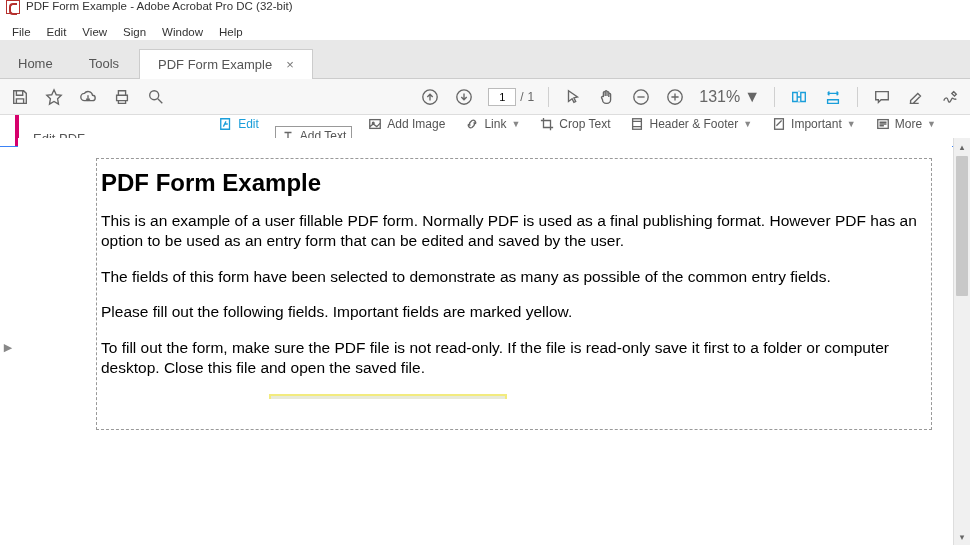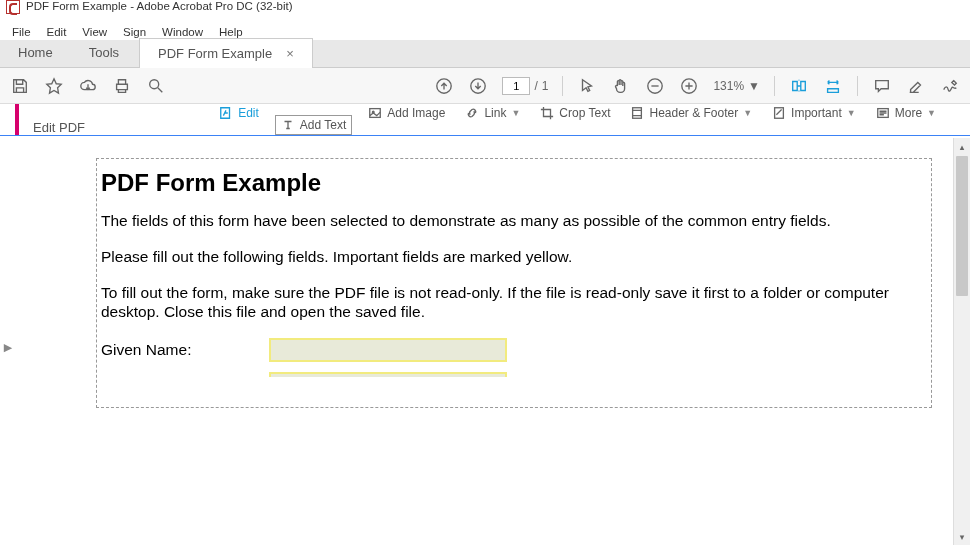--- a/index.html
+++ b/index.html
@@ -9,33 +9,33 @@
 .titlebar { height: 22px; background: #fff; display: flex; align-items: flex-start; padding-left: 6px; gap: 6px; }
 .titlebar .app-icon { width: 14px; height: 14px; background: #fff; border: 1px solid #b5302d; position: relative; }
 .titlebar .app-icon::after { content: ""; position: absolute; left: 2px; top: 2px; width: 6px; height: 8px; border: 2px solid #b5302d; border-right: none; border-radius: 4px 0 0 4px; }
 .titlebar .title-text { font-size: 11.5px; color: #333; }
 
 
 .menubar { height: 18px; display: flex; align-items: flex-end; padding-left: 4px; gap: 0; }
 .menubar .menu-item { padding: 2px 8px; font-size: 11.5px; color: #333; cursor: default; }
 
 
-.tabstrip { height: 28px; background: #e8e8e8; display: flex; align-items: flex-end; border-bottom: 1px solid #ccc; }
+.tabstrip { height: 39px; background: #e8e8e8; display: flex; align-items: flex-end; border-bottom: 1px solid #ccc; }
 .tabstrip .tab { padding: 7px 18px 7px 18px; font-size: 13px; color: #555; cursor: pointer; }
 .tabstrip .file-tab { background: #fff; border-top: 1px solid #ccc; border-left: 1px solid #ccc; border-right: 1px solid #ccc; margin-bottom: -1px; display: flex; align-items: center; gap: 14px; margin-left: 2px; }
 .tabstrip .file-tab .close-x { font-size: 13px; color: #777; }
 
 
 .toolbar { height: 36px; background: #f7f7f7; display: flex; align-items: center; padding: 0 10px; gap: 14px; border-bottom: 1px solid #ddd; }
 .toolbar .sep { width: 1px; height: 20px; background: #d0d0d0; }
 .toolbar .icon-btn { width: 20px; height: 20px; display: flex; align-items: center; justify-content: center; color: #666; cursor: pointer; }
 .toolbar .spacer { flex: 1; }
 .toolbar .page-num { display: flex; align-items: center; gap: 4px; font-size: 12px; color: #666; }
 .toolbar .page-num input { width: 28px; height: 18px; border: 1px solid #bbb; text-align: center; font-size: 11px; }
-.toolbar .zoom-val { font-size: 12px; color: #666; display: flex; align-items: flex-start; gap: 4px; }
+.toolbar .zoom-val { font-size: 16px; color: #666; display: flex; align-items: flex-start; gap: 4px; }
 .toolbar svg { width: 18px; height: 18px; stroke: #666; fill: none; stroke-width: 1.5; }
 .fit-icon svg { stroke: #1a9eda; }
 
 
 .editbar { height: 32px; display: flex; align-items: flex-end; border-bottom: 1px solid #3b82f6; position: relative; padding-left: 15px; }
 .editbar .pink-stripe { width: 4px; height: 100%; background: #d6006c; }
 .editbar .edit-label { font-size: 13px; color: #555; padding: 0 14px; }
 .editbar .edit-tools { margin-left: auto; display: flex; align-items: center; padding-right: 12px; gap: 12px; margin-right: 18px; }
 .editbar .tool { display: flex; align-items: center; gap: 5px; font-size: 12px; color: #555; cursor: pointer; padding: 3px 4px; }
 .editbar .tool.active { border: 1px solid #999; padding: 2px 5px; margin-top: 24px; }
@@ -262,25 +262,22 @@
 
 <div class="scrollbar-v">
   <div class="up-btn">▴</div>
   <div class="thumb"></div>
   <div class="down-btn">▾</div>
 </div>
 
 <div class="doc-area">
   <div class="page">
     <h1>PDF Form Example</h1>
+    <p>This is an example of a user fillable PDF form. Normally PDF is used as a final publishing format. However PDF has an option to be used as an entry form that can be edited and saved by the user.</p>
     <p>The fields of this form have been selected to demonstrate as many as possible of the common entry fields.</p>
     <p>Please fill out the following fields. Important fields are marked yellow.</p>
     <p>To fill out the form, make sure the PDF file is not read-only. If the file is read-only save it first to a folder or computer desktop. Close this file and open the saved file.</p>
-    <div class="form-row">
-      <div class="label">Given Name:</div>
-      <div class="field"></div>
-    </div>
     <div class="form-row second">
       <div class="label"></div>
       <div class="field"></div>
     </div>
   </div>
 </div>
 
 </body></html>

